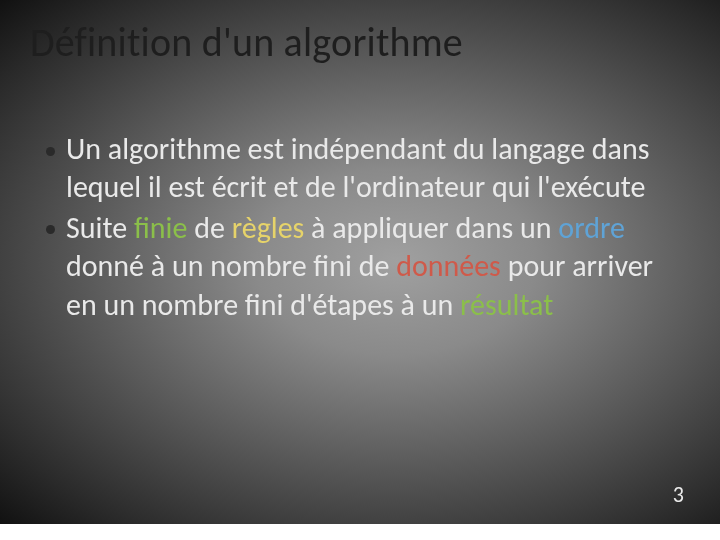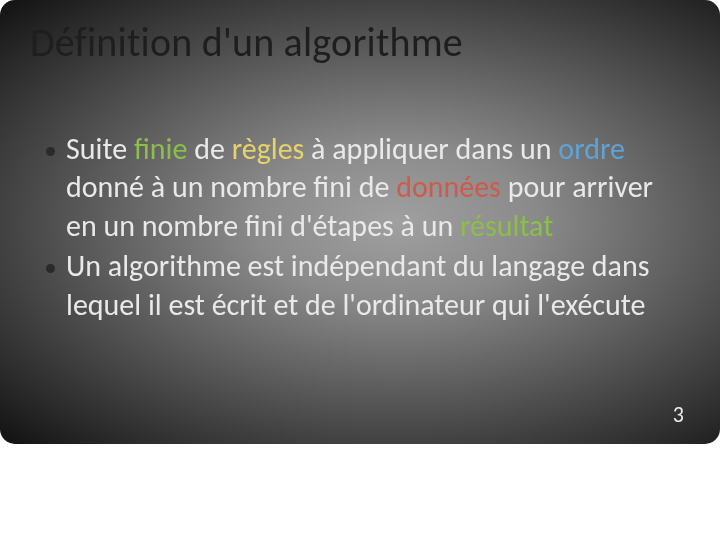--- a/index.html
+++ b/index.html
@@ -5,25 +5,24 @@
   html, body {
     margin: 0;
     padding: 0;
     width: 720px;
     height: 540px;
     overflow: hidden;
     font-family: "Calibri", "Segoe UI", Arial, sans-serif;
   }
   .slide {
     width: 720px;
-    height: 444px;
+    height: 524px;
     background: radial-gradient(ellipse at 55% 50%, #a0a0a0 0%, #8a8a8a 25%, #6a6a6a 45%, #4a4a4a 65%, #2a2a2a 85%, #111111 100%);
     position: relative;
     box-sizing: border-box;
-    border-radius: 15px;
   }
   .title {
     position: absolute;
     top: 18px;
     left: 30px;
     font-size: 40px;
     color: #1e1e1e;
     font-weight: 400;
     letter-spacing: 0.2px;
   }
@@ -66,34 +65,34 @@
 <body>
 
 <div class="slide">
 
   <div class="title">Définition d'un algorithme</div>
 
   <div class="body">
 
     <div class="item">
       <span class="bullet"></span>
+      <span>Un algorithme est indépendant du langage dans lequel il est écrit et de l'ordinateur qui l'exécute</span>
+    </div>
+
+    <div class="item">
+      <span class="bullet"></span>
       <span>Suite</span>
       <span class="hl-green">finie</span>
       <span>de</span>
       <span class="hl-yellow">règles</span>
       <span>à appliquer dans un</span>
       <span class="hl-blue">ordre</span>
       <span>donné à un nombre fini de</span>
       <span class="hl-red">données</span>
       <span>pour arriver en un nombre fini d'étapes à un</span>
       <span class="hl-green">résultat</span>
     </div>
 
-    <div class="item">
-      <span class="bullet"></span>
-      <span>Un algorithme est indépendant du langage dans lequel il est écrit et de l'ordinateur qui l'exécute</span>
-    </div>
-
   </div>
 
   <div class="page">3</div>
 
 </div>
 
 </body></html>

